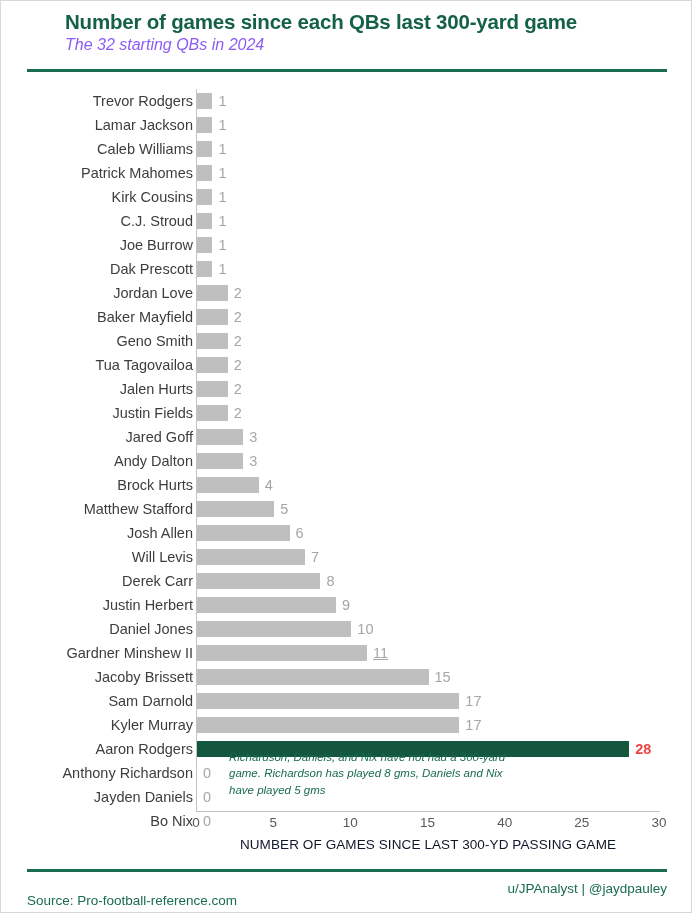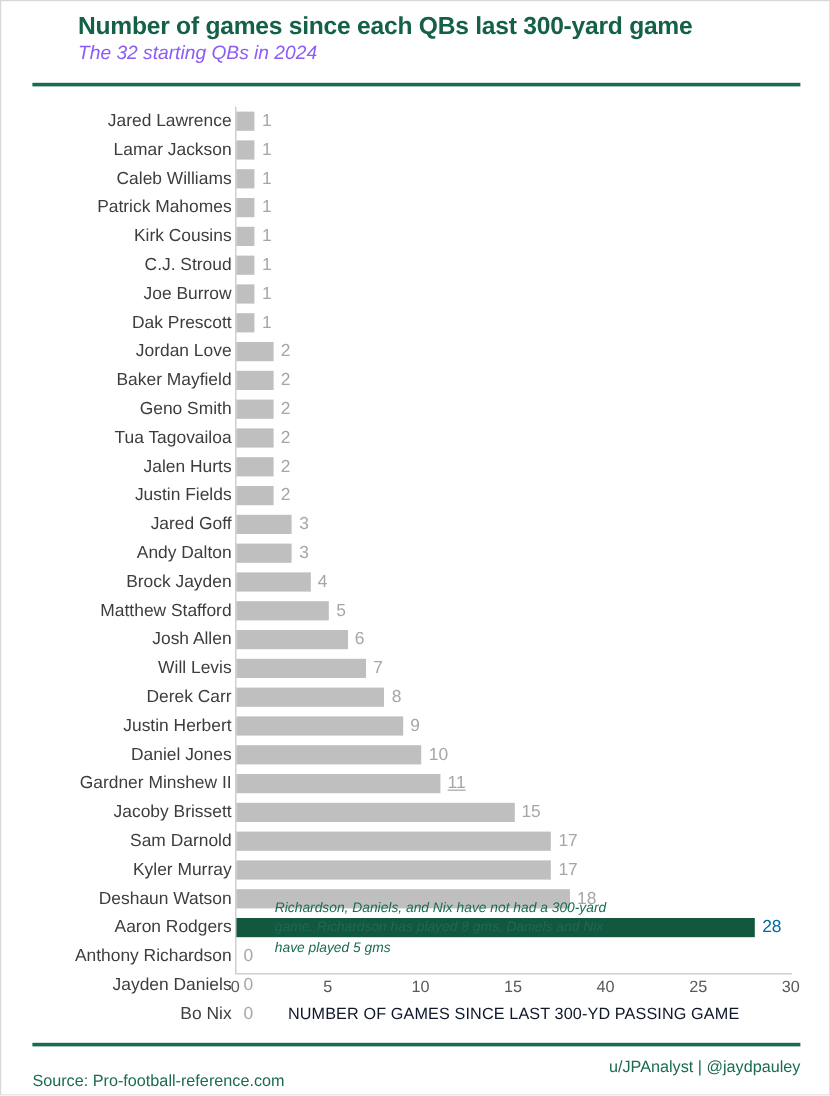--- a/index.html
+++ b/index.html
@@ -105,21 +105,22 @@
   .bar-value {
     position: absolute;
     top: 0;
     height: 24px;
     line-height: 24px;
     font-size: 14.5px;
     color: #a6a6a6;
     white-space: nowrap;
   }
   .bar-value.highlight {
-    color: #0369a1;
+    color: #ef4444;
+    font-weight: bold;
   }
   .bar-value.zero {
     color: #a6a6a6;
   }
 
   
   .annotation {
     position: absolute;
     left: 228px;
     top: 748px;
@@ -210,21 +211,21 @@
   <div class="header">
     <div class="chart-title">Number of games since each QBs last 300-yard game</div>
     <div class="chart-subtitle">The 32 starting QBs in 2024</div>
   </div>
   <div class="header-rule"></div>
 
   <div class="plot">
     <div class="axis-line"></div>
     <div id="rows">
         <div class="row">
-          <div class="row-label">Jared Lawrence</div>
+          <div class="row-label">Trevor Rodgers</div>
           <div class="bar-wrap">
             <div class="bar" style="width: 15.4333px;"></div>
             <div class="bar-value" style="left: 21.4333px;">1</div>
           </div>
         </div>
         <div class="row">
           <div class="row-label">Lamar Jackson</div>
           <div class="bar-wrap">
             <div class="bar" style="width: 15.4333px;"></div>
             <div class="bar-value" style="left: 21.4333px;">1</div>
@@ -322,21 +323,21 @@
           </div>
         </div>
         <div class="row">
           <div class="row-label">Andy Dalton</div>
           <div class="bar-wrap">
             <div class="bar" style="width: 46.3px;"></div>
             <div class="bar-value" style="left: 52.3px;">3</div>
           </div>
         </div>
         <div class="row">
-          <div class="row-label">Brock Jayden</div>
+          <div class="row-label">Brock Hurts</div>
           <div class="bar-wrap">
             <div class="bar" style="width: 61.7333px;"></div>
             <div class="bar-value" style="left: 67.7333px;">4</div>
           </div>
         </div>
         <div class="row">
           <div class="row-label">Matthew Stafford</div>
           <div class="bar-wrap">
             <div class="bar" style="width: 77.1667px;"></div>
             <div class="bar-value" style="left: 83.1667px;">5</div>
@@ -396,27 +397,20 @@
           <div class="bar-wrap">
             <div class="bar" style="width: 262.367px;"></div>
             <div class="bar-value" style="left: 268.367px;">17</div>
           </div>
         </div>
         <div class="row">
           <div class="row-label">Kyler Murray</div>
           <div class="bar-wrap">
             <div class="bar" style="width: 262.367px;"></div>
             <div class="bar-value" style="left: 268.367px;">17</div>
-          </div>
-        </div>
-        <div class="row">
-          <div class="row-label">Deshaun Watson</div>
-          <div class="bar-wrap">
-            <div class="bar" style="width: 277.8px;"></div>
-            <div class="bar-value" style="left: 283.8px;">18</div>
           </div>
         </div>
         <div class="row">
           <div class="row-label">Aaron Rodgers</div>
           <div class="bar-wrap">
             <div class="bar highlight" style="width: 432.133px;"></div>
             <div class="bar-value highlight" style="left: 438.133px;">28</div>
           </div>
         </div>
         <div class="row">

